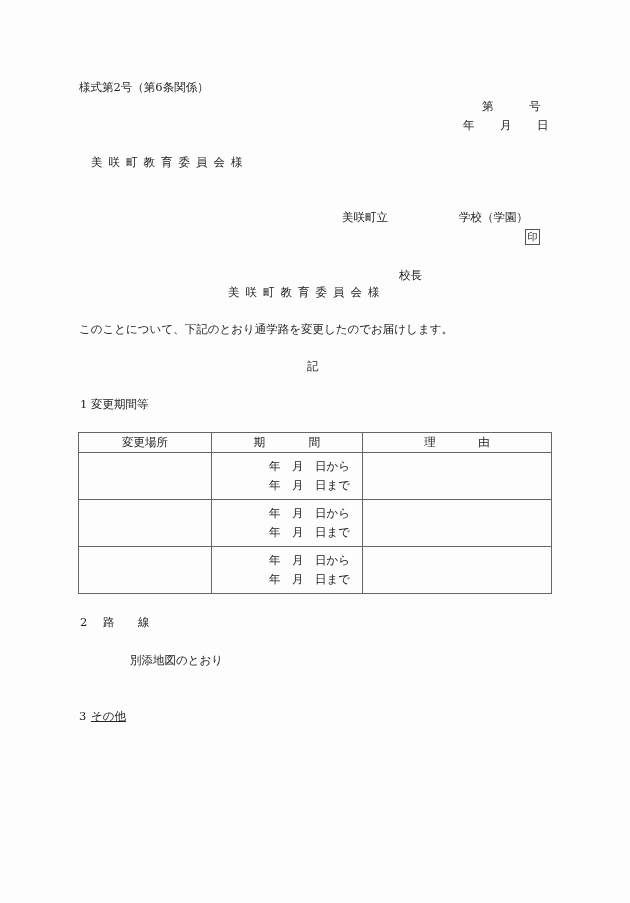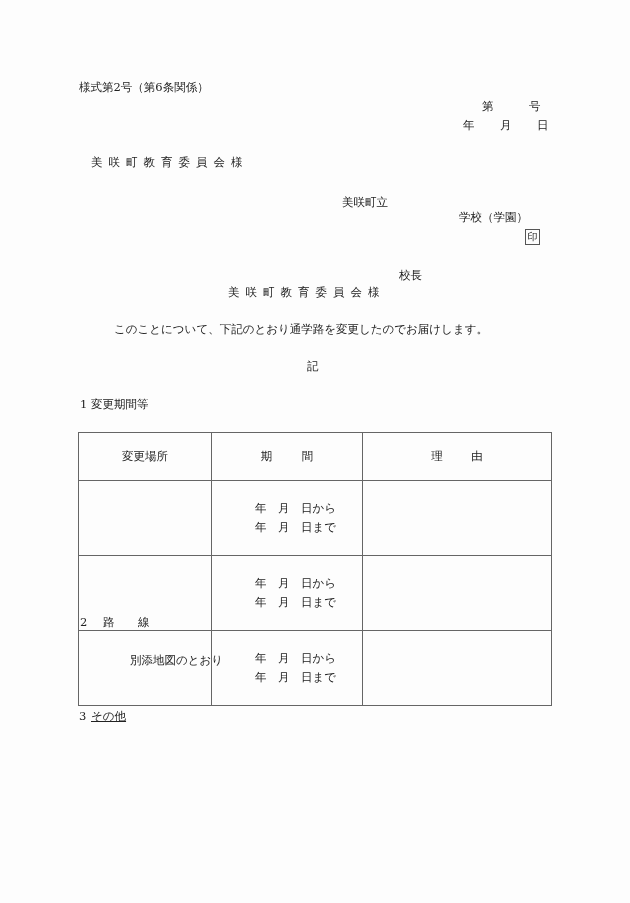--- a/index.html
+++ b/index.html
@@ -12,21 +12,21 @@
   .spaced { letter-spacing: 6px; }
   .seal {
     position: absolute; left: 525px; top: 229px; width: 13px; height: 14px;
     border: 1px solid #555; font-size: 10px; line-height: 14px; text-align: center;
   }
   table.period {
     position: absolute; left: 78px; top: 432px; border-collapse: collapse;
     width: 474px; table-layout: fixed;
   }
   table.period td, table.period th {
-    border: 1px solid #666; padding: 14px; font-weight: normal; font-size: 11.5px;
+    border: 1px solid #666; padding: 0; font-weight: normal; font-size: 11.5px;
   }
   table.period th { height: 19px; text-align: center; }
   table.period td { height: 46px; vertical-align: middle; }
   .c1 { width: 133px; } .c2 { width: 151px; } .c3 { width: auto; }
   .hdr-split { display: flex; justify-content: space-around; padding: 0 20px; }
   .period-lines { text-align: right; padding-right: 12px; line-height: 19px; }
 </style>
 </head>
 <body>
 
@@ -34,28 +34,28 @@
 
 <div class="abs" style="left:482px; top:101px;">第</div>
 <div class="abs" style="left:529px; top:101px;">号</div>
 
 <div class="abs" style="left:463px; top:120px;">年</div>
 <div class="abs" style="left:500px; top:120px;">月</div>
 <div class="abs" style="left:537px; top:120px;">日</div>
 
 <div class="abs spaced" style="left:91px; top:157px;">美咲町教育委員会様</div>
 
-<div class="abs" style="left:342px; top:197px;">美咲町立</div>
+<div class="abs" style="left:342px; top:212px;">美咲町立</div>
 <div class="abs" style="left:459px; top:212px;">学校（学園）</div>
 <div class="abs" style="left:399px; top:239px;margin-top:31px;">校長</div>
 <div class="seal">印</div>
 
 <div class="abs spaced" style="left:228px; top:287px;">美咲町教育委員会様</div>
 
-<div class="abs" style="left:79px; top:324px;margin-left:35px;">このことについて、下記のとおり通学路を変更したのでお届けします。</div>
+<div class="abs" style="left:79px; top:324px;">このことについて、下記のとおり通学路を変更したのでお届けします。</div>
 
 <div class="abs" style="left:307px; top:361px;">記</div>
 
 <div class="abs" style="left:80px; top:399px;">1</div>
 <div class="abs" style="left:91px; top:399px;">変更期間等</div>
 
 <table class="period">
   <colgroup>
       <col class="c1">
       <col class="c2">

